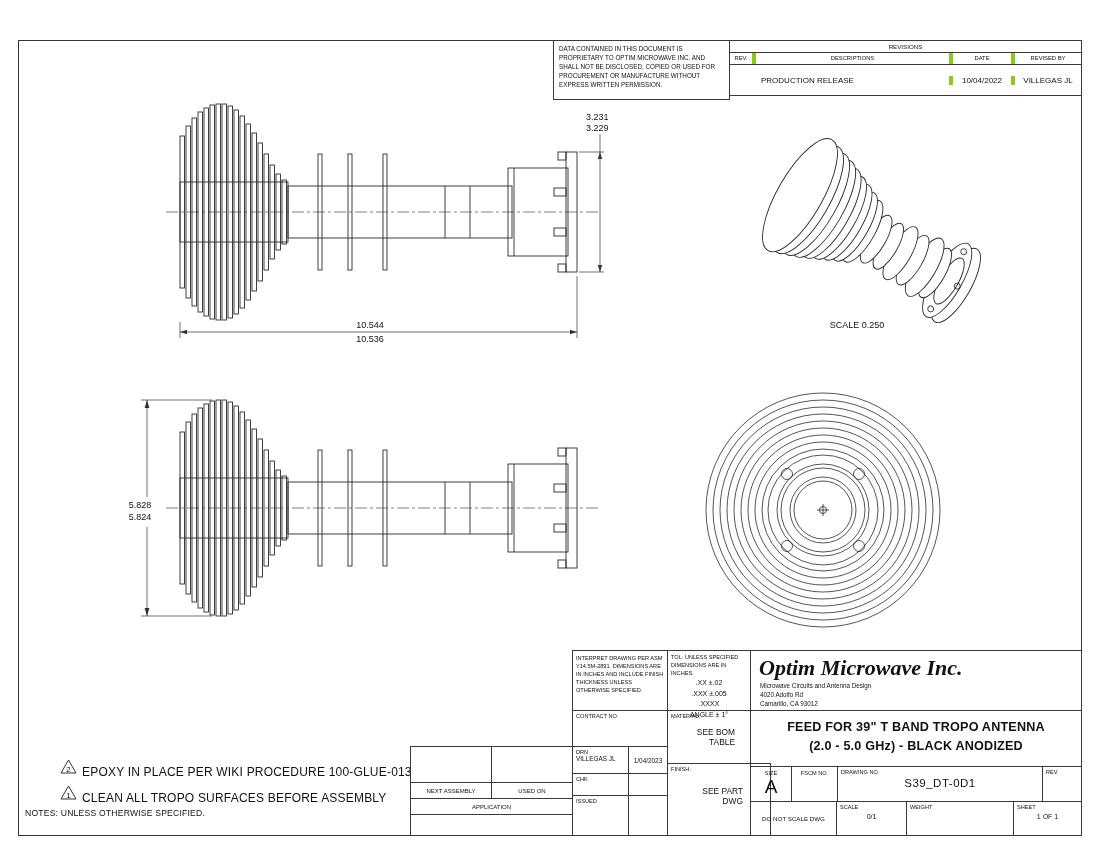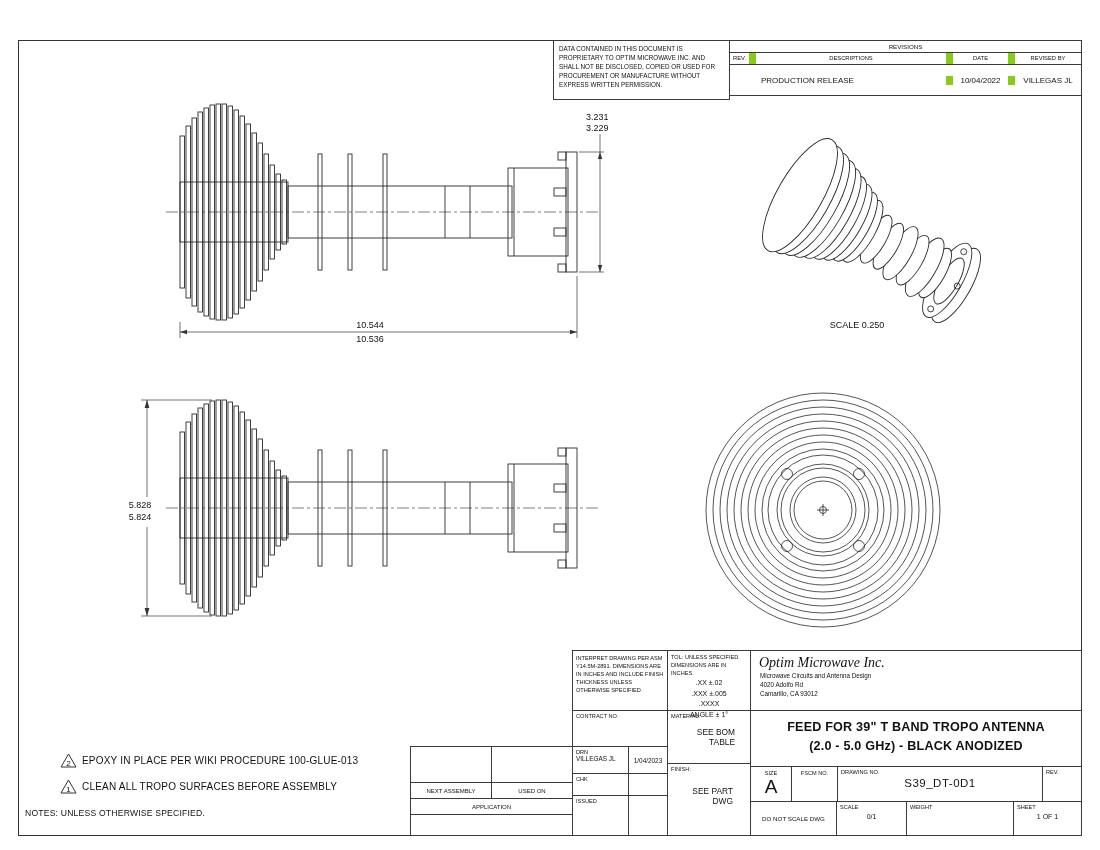--- a/index.html
+++ b/index.html
@@ -11,34 +11,34 @@
   svg.canvas { position:absolute; left:0; top:0; }
   .t5 { font-size:5.6px; line-height:1.45; }
   .lbl { font-size:5.6px; padding:2px 0 0 3px; }
   .center { text-align:center; }
   
   .prop { left:553px; top:40px; width:177px; height:60px; font-size:6.3px; line-height:1.42; padding:4px 5px; }
   
   .rev { left:729px; top:40px; width:353px; height:56px; font-size:6.2px; }
   .rev-title { height:12px; line-height:12px; text-align:center; border-bottom:1px solid #3a3a3a; font-size:6.2px; }
   .rev-row { display:flex; }
-  .rev-row > div { border-right:7px solid #84cc16; overflow:hidden; }
+  .rev-row > div { border-right:4px solid #84cc16; overflow:hidden; }
   .rev-row > div:last-child { border-right:none; }
   .rev-head { height:12px; line-height:11px; text-align:center; border-bottom:1px solid #3a3a3a; font-size:5.8px; }
   .rev-data { height:30px; align-items:center; font-size:8px; }
   .rc1 { width:26px; } .rc2 { width:197px; } .rc3 { width:62px; text-align:center; } .rc4 { flex:1; text-align:center; }
   .rev-data .rc2 { padding-left:5px; }
   
   .note-row { display:flex; align-items:center; gap:5px; }
-  .note-text { font-size:10px; letter-spacing:.2px; }
+  .note-text { font-size:12px; letter-spacing:.2px;margin-top:12px; }
   .notes-heading { font-size:8.6px; letter-spacing:.2px; }
   
   .tiny-note { font-size:5.6px; line-height:1.45; padding:3px 3px; }
   .tolline { font-size:7px; text-align:center; line-height:1.5; }
-  .company-name { font-family:"Liberation Serif",serif; font-style:italic; font-weight:normal; font-size:14px; padding:4px 0 1px 8px; }
+  .company-name { font-family:"Liberation Serif",serif; font-style:italic; font-weight:bold; font-size:22px; padding:4px 0 1px 8px; }
   .company-line { font-size:6.3px; line-height:1.4; padding-left:9px; }
   .value-wrap { font-size:8.4px; text-align:right; font-weight:400; margin:8px auto 0; }
   .dwg-title { font-size:12.6px; font-weight:700; text-align:center; line-height:1.5; padding-top:7px; letter-spacing:.2px; }
   .sign-row { display:flex; border-bottom:1px solid #3a3a3a; }
   .sign-row:last-child { border-bottom:none; }
   .sign-left { width:56px; border-right:1px solid #3a3a3a; }
   .sign-name { font-size:6.4px; padding-left:3px; }
   .sign-date { flex:1; font-size:6.4px; display:flex; align-items:center; justify-content:center; }
   .cell-lbl-top { font-size:5.6px; padding:2px 0 0 3px; }
   .appc { font-size:6px; text-align:center; line-height:16px; }
@@ -260,21 +260,21 @@
       <div class="sign-date"></div>
     </div>
     <div class="sign-row" style="height:39px;">
       <div class="sign-left">
           <div class="lbl">ISSUED</div>
         </div>
       <div class="sign-date"></div>
     </div>
   </div>
 
-  <div class="box" style="left:667px; top:763px; width:84px; height:73px;">
+  <div class="box" style="left:667px; top:763px; width:104px; height:73px;">
     <div class="cell-lbl-top">FINISH:</div>
     <div class="value-wrap" style="width:48px; margin-top:14px;">SEE PART DWG</div>
   </div>
 
   <div class="box" style="left:750px; top:766px; width:332px; height:36px; display:flex;">
     <div style="width:41px; border-right:1px solid #3a3a3a;">
       <div class="t5 center" style="padding-top:2px;">SIZE</div>
       <div class="center" style="font-size:19px; line-height:1;">A</div>
     </div>
     <div style="width:46px; border-right:1px solid #3a3a3a;">

